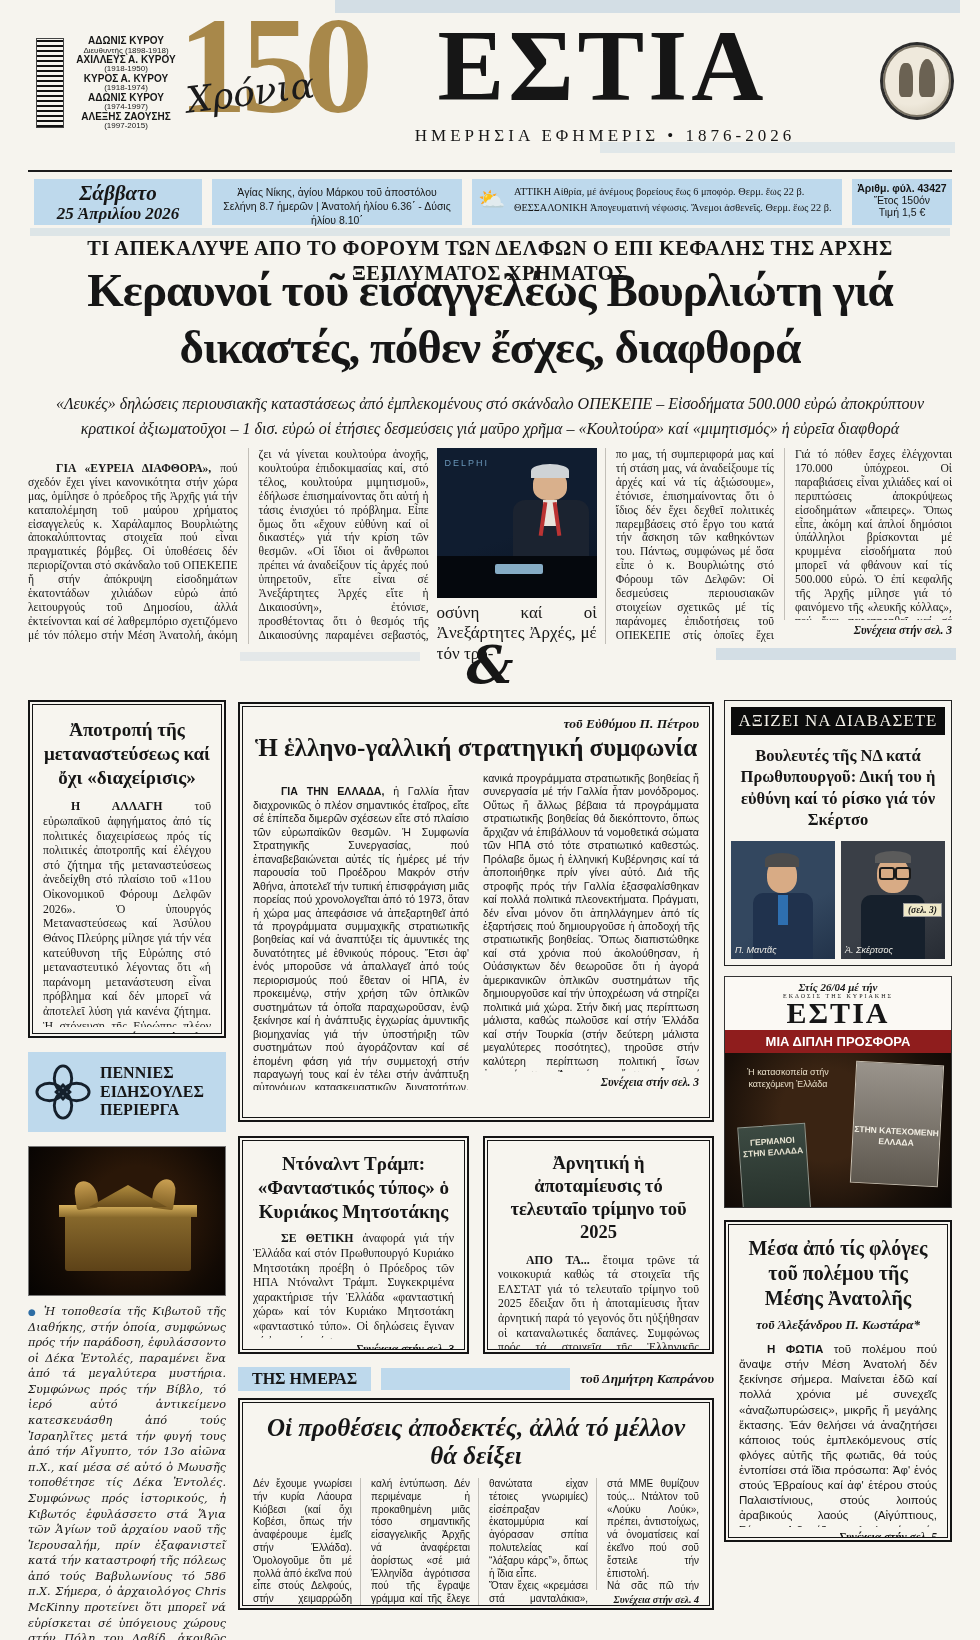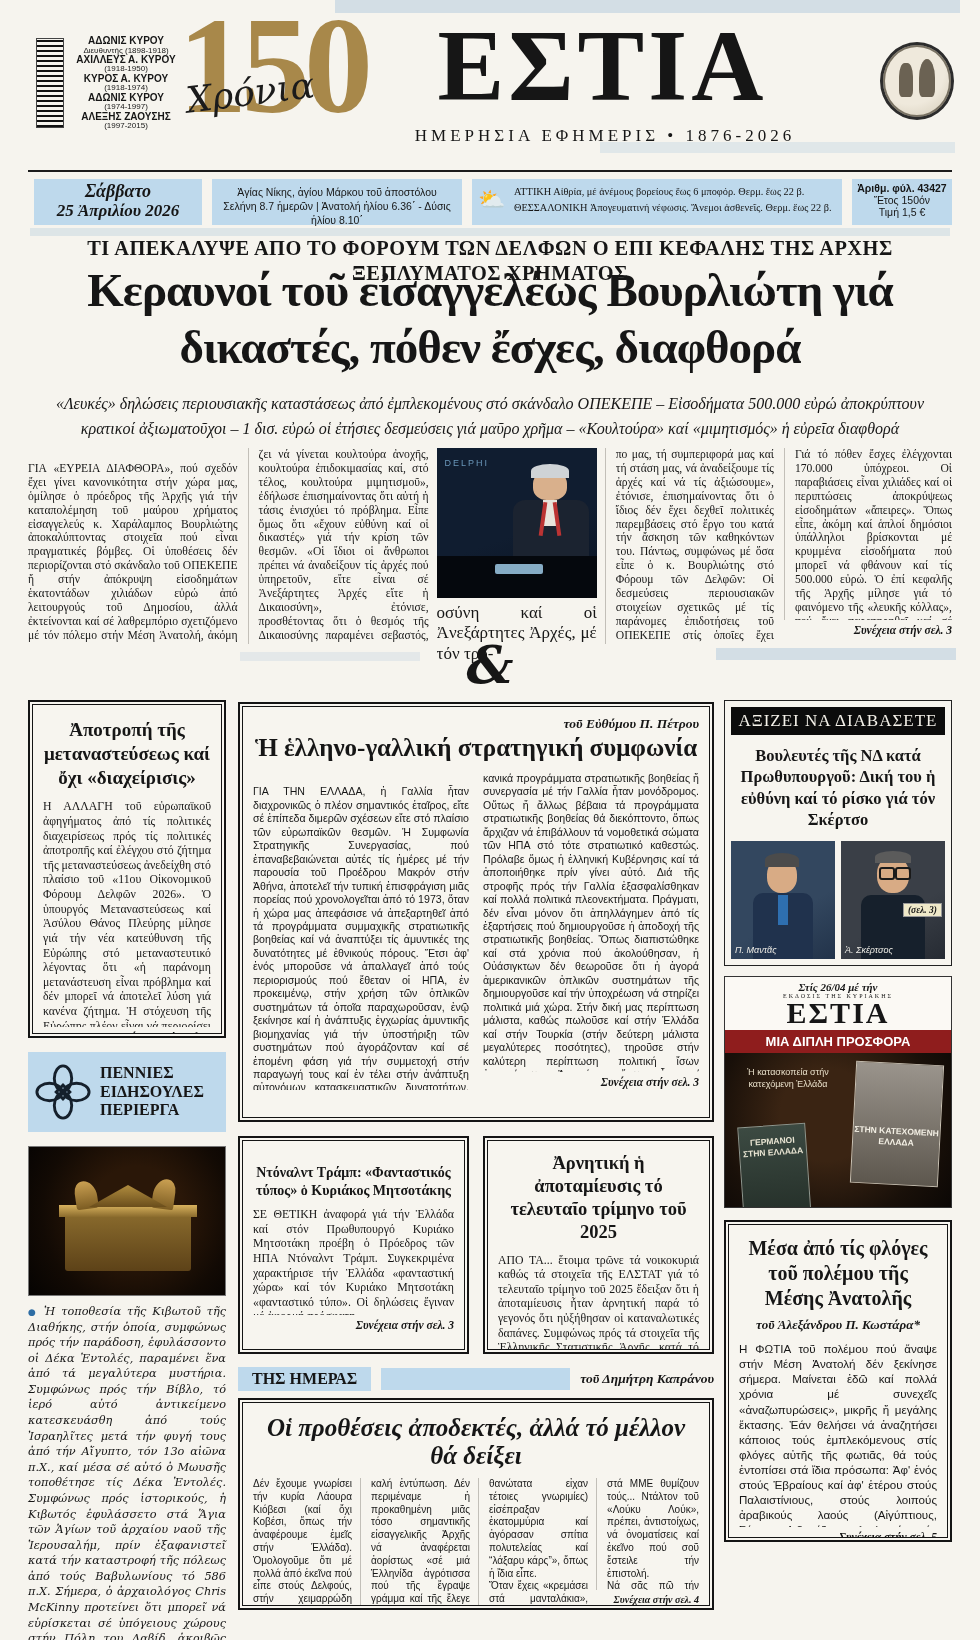--- a/index.html
+++ b/index.html
@@ -14,21 +14,21 @@
   .pre{white-space:pre-line;}
   .sans{font-family:"Liberation Sans",sans-serif;}
   .chip{background:#bed9ec;}
   .dblbox{border:2px solid #141414;padding:2px;background:#f7f5ef;box-sizing:border-box;}
   .dblbox .bi{border:1px solid #141414;height:100%;box-sizing:border-box;padding:9px 10px;overflow:hidden;}
   .cont{font-style:italic;font-weight:bold;text-align:right;font-size:11.5px;margin-top:4px;}
   .colrule{border-left:1px solid #c2bfb8;padding-left:10px;}
   .bodytxt{line-height:1.2;overflow:hidden;}
   .barcode{background:repeating-linear-gradient(0deg,#111 0 2px,#f6f4ee 2px 5px);border:1px solid #444;}
   .coin{border-radius:50%;border:3px solid #2c2c2c;background:radial-gradient(circle at 40% 35%,#efe9dc 0 55%,#cfc6b2 100%);box-shadow:inset 0 0 0 2px #7a7364;}
-  .leadin{font-weight:normal;}
+  .leadin{font-weight:bold;margin-left:28px;}
   .hairline{background:#1c1c1c;}
 </style>
 </head>
 <body>
 
 <div class="paper">
 
   <div class="ghost" style="left:335px;top:0;width:625px;height:13px;"></div>
   <div class="ghost" style="left:600px;top:142px;width:355px;height:11px;opacity:.6;"></div>
   <div class="ghost" style="left:30px;top:228px;width:920px;height:8px;opacity:.7;"></div>
@@ -60,21 +60,21 @@
     <div class="abs coin" style="left:880px;top:42px;width:68px;height:72px;">
       <div class="abs" style="left:16px;top:18px;width:14px;height:34px;background:#6b6253;border-radius:40% 40% 20% 20%;"></div>
       <div class="abs" style="left:36px;top:14px;width:16px;height:38px;background:#6b6253;border-radius:50% 50% 20% 20%;"></div>
     </div>
   </div>
 
   <div class="abs hairline" style="left:28px;top:170px;width:924px;height:2px;"></div>
 
   <div class="abs" style="left:28px;top:177px;width:924px;height:52px;">
     <div class="abs chip ctr" style="left:6px;top:2px;width:168px;height:46px;padding-top:3px;box-sizing:border-box;">
-      <div class="b it" style="font-size:18px;line-height:1.1;">Σάββατο</div>
+      <div class="b it" style="font-size:21px;line-height:1.1;">Σάββατο</div>
       <div class="b it" style="font-size:17px;line-height:1.1;">25 Ἀπριλίου 2026</div>
     </div>
     <div class="abs chip ctr sans" style="left:184px;top:2px;width:250px;height:46px;padding-top:6px;box-sizing:border-box;">
       <div style="font-size:10.5px;line-height:1.35;">Ἁγίας Νίκης, ἁγίου Μάρκου τοῦ ἀποστόλου</div>
       <div style="font-size:10.5px;line-height:1.35;">Σελήνη 8.7 ἡμερῶν | Ἀνατολή ἡλίου 6.36΄ - Δύσις ἡλίου 8.10΄</div>
     </div>
     <div class="abs chip" style="left:444px;top:2px;width:370px;height:46px;">
       <div class="abs" style="left:6px;top:8px;font-size:22px;">⛅</div>
       <div class="abs" style="left:42px;top:5px;width:322px;font-size:10.3px;line-height:1.6;">
         <div>ΑΤΤΙΚΗ Αἰθρία, μέ ἀνέμους βορείους ἕως 6 μποφόρ. Θερμ. ἕως 22 β.</div>
@@ -180,21 +180,21 @@
             <div class="sans bodytxt jt" style="font-size:10.6px;line-height:1.27;height:300px;">κανικά προγράμματα στρατιωτικῆς βοηθείας ἤ συνεργασία μέ τήν Γαλλία ἦταν μονόδρομος. Οὕτως ἤ ἄλλως βέβαια τά προγράμματα στρατιωτικῆς βοηθείας θά διεκόπτοντο, ὅπως ἄρχιζαν νά ἐπιβάλλουν τά νομοθετικά σώματα τῶν ΗΠΑ στό τότε στρατιωτικό καθεστώς. Πρόλαβε ὅμως ἡ ἑλληνική Κυβέρνησις καί τά ἀποποιήθηκε πρίν γίνει αὐτό. Διά τῆς στροφῆς πρός τήν Γαλλία ἐξασφαλίσθηκαν καί πολλά πολιτικά πλεονεκτήματα. Πράγματι, δέν εἶναι μόνον ὅτι ἀπηλλάγημεν ἀπό τίς ἐξαρτήσεις πού δημιουργοῦσε ἡ ἀποδοχή τῆς στρατιωτικῆς βοηθείας. Ὅπως διαπιστώθηκε καί στά χρόνια πού ἀκολούθησαν, ἡ Οὐάσιγκτων δέν θεωροῦσε ὅτι ἡ ἀγορά ἀμερικανικῶν ὁπλικῶν συστημάτων τῆς δημιουργοῦσε καί τήν ὑποχρέωση νά στηρίζει πολιτικά μιά χώρα. Στήν δική μας περίπτωση μάλιστα, καθώς πωλοῦσε καί στήν Ἑλλάδα καί στήν Τουρκία (στήν δεύτερη μάλιστα μεγαλύτερες ποσότητες), τηροῦσε στήν καλύτερη περίπτωση πολιτική ἴσων ἀποστάσεων. Ἀπαιτήσεις ὅμως εἶχε καί περιορισμούς ἐξακολουθοῦσε νά θέτει. Ἡ ἀπαγόρευσις μεταφορᾶς ἀμερικανικῶν συστημάτων στήν Κύπρο (κάτι πού ἤρθη σχετικά πρόσφατα) ἦταν μιά ἀπό αὐτές. Ἐπιπροσθέτως τά κονδύλια πού διετίθεντο γιά τήν χώρα μας γιά τήν ἀγορά ὁπλικῶν συστημάτων εἶναι ὅμως σταγών ἐν τῷ ὠκεανῷ τῶν τεραστίων</div>
             <div class="cont">Συνέχεια στήν σελ. 3</div>
           </div>
         </div>
       </div>
     </div>
 
     <div style="display:flex;margin-top:14px;">
       <div class="dblbox" style="width:231px;height:218px;">
         <div class="bi">
-          <div class="b ctr" style="font-size:14px;line-height:1.25;margin:14px 0 8px;">Ντόναλντ Τράμπ: «Φανταστικός τύπος» ὁ Κυριάκος Μητσοτάκης</div>
+          <div class="b ctr" style="font-size:19px;line-height:1.25;margin:2px 0 8px;">Ντόναλντ Τράμπ: «Φανταστικός τύπος» ὁ Κυριάκος Μητσοτάκης</div>
           <div class="bodytxt jt" style="font-size:11.8px;height:108px;line-height:1.24;">
             <span class="leadin">ΣΕ ΘΕΤΙΚΗ </span><span>ἀναφορά γιά τήν Ἑλλάδα καί στόν Πρωθυπουργό Κυριάκο Μητσοτάκη προέβη ὁ Πρόεδρος τῶν ΗΠΑ Ντόναλντ Τράμπ. Συγκεκριμένα χαρακτήρισε τήν Ἑλλάδα «φανταστική χώρα» καί τόν Κυριάκο Μητσοτάκη «φανταστικό τύπο». Οἱ δηλώσεις ἔγιναν μέ ἀφορμή πρόσφατη</span>
           </div>
           <div class="cont">Συνέχεια στήν σελ. 3</div>
         </div>
       </div>
       <div class="dblbox" style="width:231px;height:218px;margin-left:14px;">
         <div class="bi">
           <div class="b ctr" style="font-size:18.5px;line-height:1.25;margin:2px 0 8px;">Ἀρνητική ἡ ἀποταμίευσις τό τελευταῖο τρίμηνο τοῦ 2025</div>
           <div class="bodytxt jt" style="font-size:11.8px;height:108px;line-height:1.24;">

